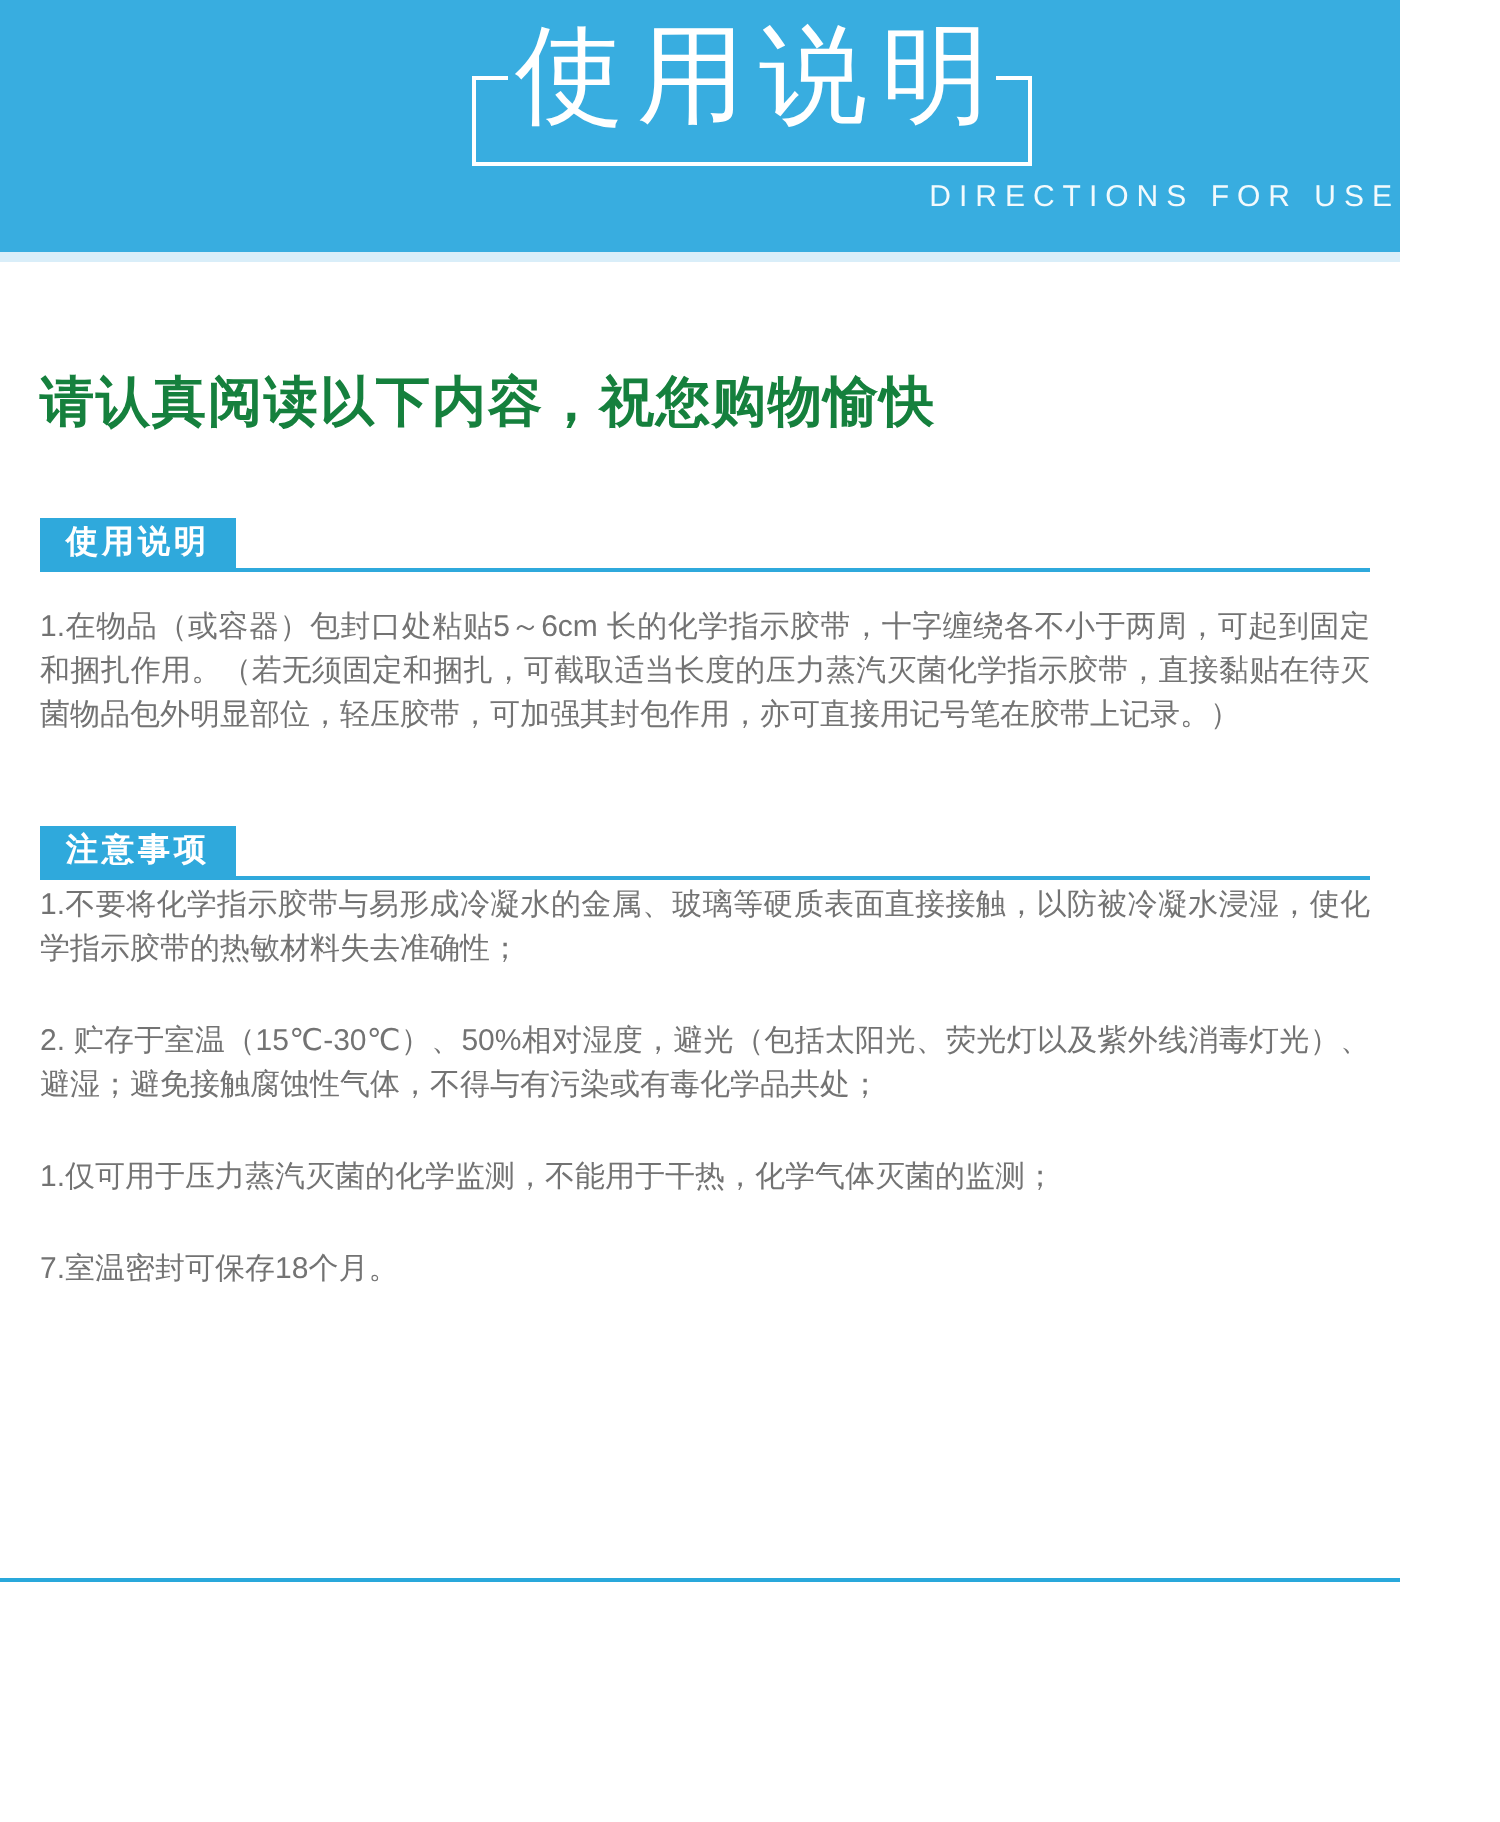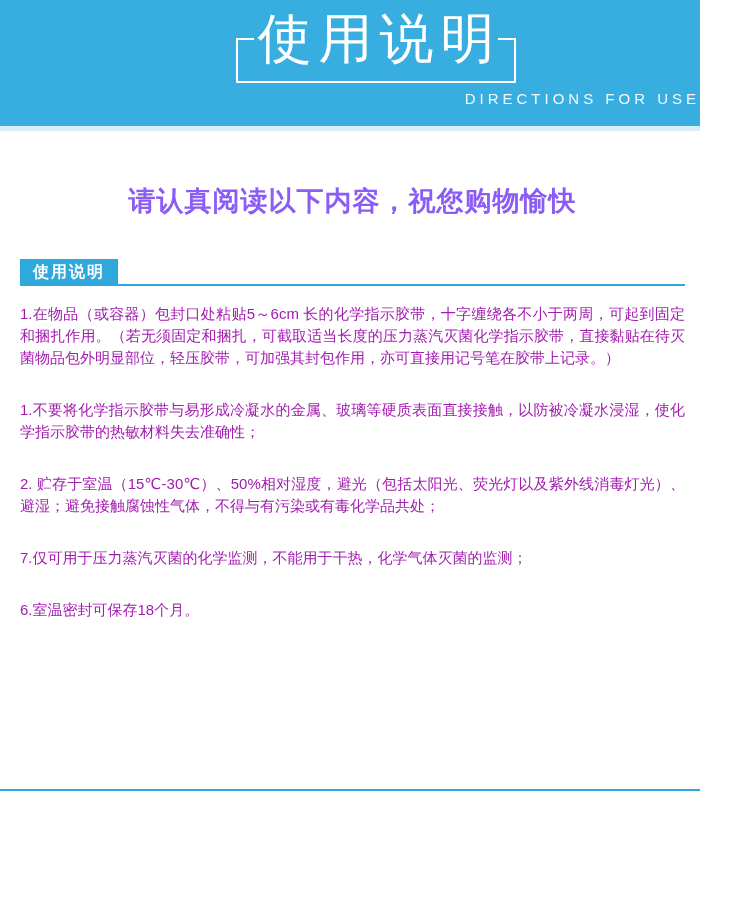--- a/index.html
+++ b/index.html
@@ -69,26 +69,25 @@
     letter-spacing:4px;
     white-space:nowrap;
   }
 
   
   .content{
     padding:0 15px 0 20px;
   }
   .greeting{
     margin:52px 0 0 0;
-    text-align:center;
     font-family:"DejaVu Serif","Liberation Serif",serif;
     font-weight:bold;
     font-size:27px;
     letter-spacing:1px;
-    color:#8b5cf6;
+    color:#15803d;
   }
   .sec-head{
     border-bottom:2px solid #2fa9dc;
     font-size:0;
     line-height:0;
   }
   .sec-head.first{margin-top:40px;}
   .sec-head.second{margin-top:44px;}
   .sec-label{
     display:inline-block;
@@ -97,26 +96,26 @@
     color:#ffffff;
     font-size:16px;
     font-weight:bold;
     line-height:25px;
     padding:0 13px;
     letter-spacing:2px;
   }
   .body-text{
     font-size:15px;
     line-height:22px;
-    color:#a21caf;
+    color:#737373;
     text-align:justify;
     margin:17px 0 20px 0;
   }
   .precautions .body-text{
-    margin:30px 0 24px 0;
+    margin:2px 0 24px 0;
   }
 
   
   .bottom-divider{
     position:absolute;
     left:0;
     top:789px;
     width:750px;
     height:2px;
     background:#29a8db;
@@ -140,23 +139,26 @@
     <h2 class="greeting">请认真阅读以下内容，祝您购物愉快</h2>
 
     <section class="directions">
       <div class="sec-head first">
         <span class="sec-label">使用说明</span>
       </div>
       <p class="body-text">1.在物品（或容器）包封口处粘贴5～6cm 长的化学指示胶带，十字缠绕各不小于两周，可起到固定和捆扎作用。（若无须固定和捆扎，可截取适当长度的压力蒸汽灭菌化学指示胶带，直接黏贴在待灭菌物品包外明显部位，轻压胶带，可加强其封包作用，亦可直接用记号笔在胶带上记录。）</p>
     </section>
 
     <section class="precautions">
+      <div class="sec-head second">
+        <span class="sec-label">注意事项</span>
+      </div>
       <p class="body-text">1.不要将化学指示胶带与易形成冷凝水的金属、玻璃等硬质表面直接接触，以防被冷凝水浸湿，使化学指示胶带的热敏材料失去准确性；</p>
       <p class="body-text">2. 贮存于室温（15℃-30℃）、50%相对湿度，避光（包括太阳光、荧光灯以及紫外线消毒灯光）、避湿；避免接触腐蚀性气体，不得与有污染或有毒化学品共处；</p>
-      <p class="body-text">7.仅可用于压力蒸汽灭菌的化学监测，不能用于干热，化学气体灭菌的监测；</p>
-      <p class="body-text">6.室温密封可保存18个月。</p>
+      <p class="body-text">1.仅可用于压力蒸汽灭菌的化学监测，不能用于干热，化学气体灭菌的监测；</p>
+      <p class="body-text">7.室温密封可保存18个月。</p>
     </section>
 
   </main>
 
   <div class="bottom-divider"></div>
 
 </div>
 
 </body></html>

